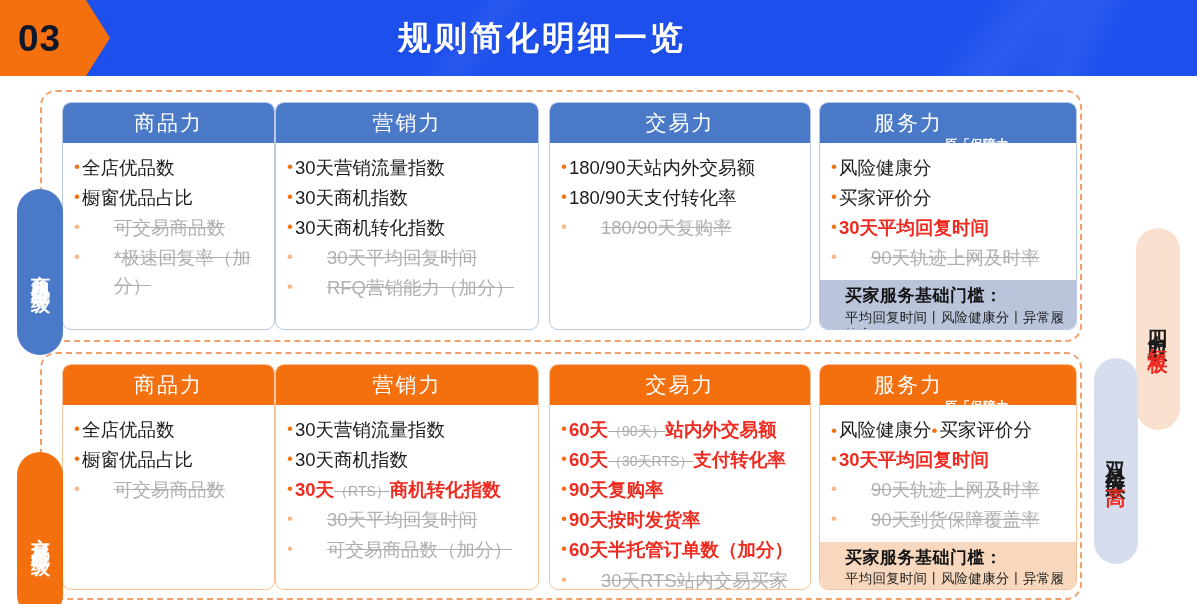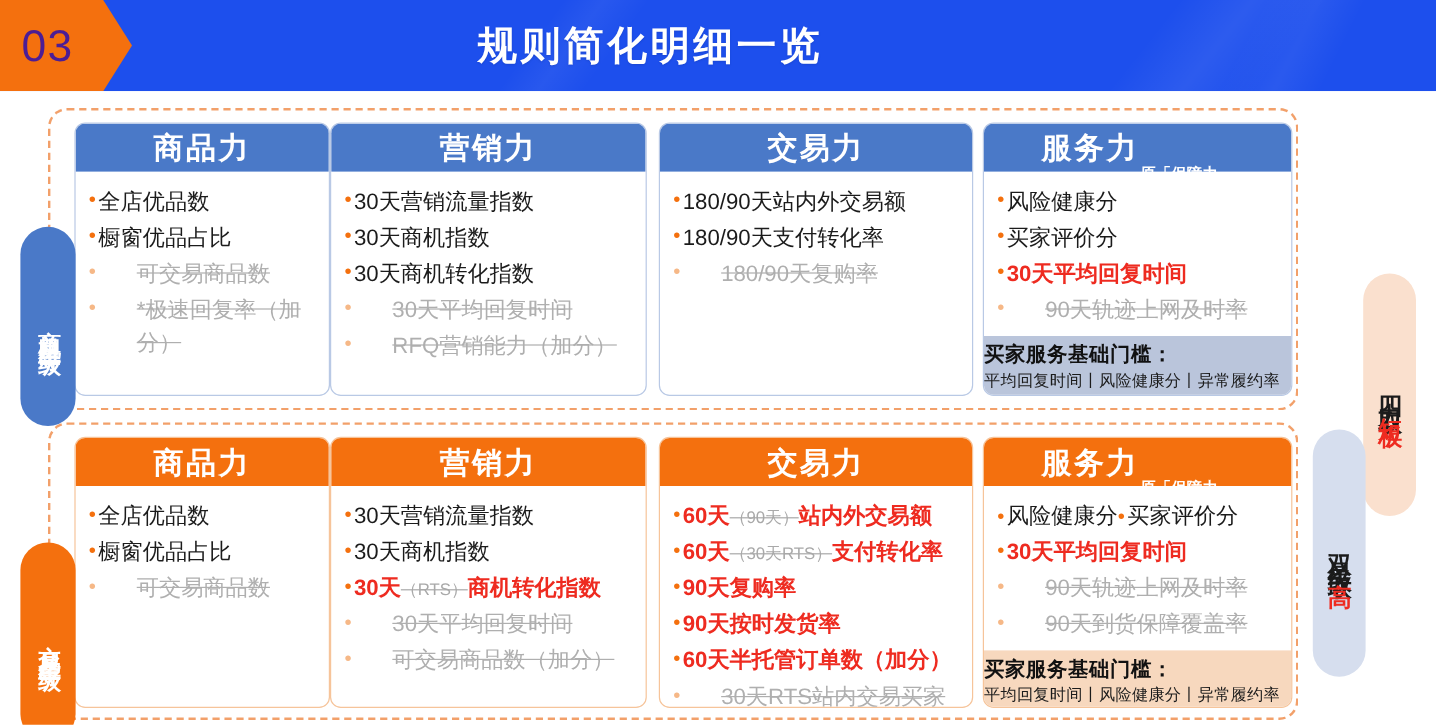--- a/index.html
+++ b/index.html
@@ -31,21 +31,21 @@
     pointer-events:none;
   }
   .badge {
     position:absolute; left:0; top:0; height:76px; width:110px;
     background:#F4700E;
     clip-path: polygon(0 0, 86px 0, 110px 38px, 86px 76px, 0 76px);
     display:flex; align-items:center; justify-content:flex-start;
     padding-left:18px;
   }
   .badge .num {
-    color:#4c1d95; font-size:37px; font-weight:normal; letter-spacing:1px;
+    color:#0f172a; font-size:37px; font-weight:bold; letter-spacing:1px;
     line-height:1;
   }
   .header-title {
     position:absolute; left:0; top:0; width:1084px; height:76px;
     display:flex; align-items:center; justify-content:center;
     color:#fff; font-size:33px; font-weight:bold; letter-spacing:3px;
     text-shadow:0 1px 2px rgba(0,0,0,.12);
   }
 
   
@@ -106,21 +106,21 @@
   .card.orange{ border:1px solid #F6C49A; }
 
   .card-head {
     height:40px; flex:0 0 40px;
     display:flex; align-items:center; justify-content:center;
     color:#fff;
   }
   .blue  .card-head { background:#4A79C8; }
   .orange .card-head { background:#F4700E; }
   .card-head .main {
-    font-size:25px; font-weight:bold; letter-spacing:2px;
+    font-size:21px; font-weight:normal; letter-spacing:2px;
   }
   .card-head .sub {
     font-size:13px; font-weight:bold; margin-left:1px; letter-spacing:0px;margin-top:43px;
   }
 
   .card-body {
     flex:1 1 auto;
     padding:11px 10px 6px 11px;
   }
 
@@ -148,21 +148,21 @@
   .mix .gray-strike { color:#A9A9A9; text-decoration:line-through; font-size:14px; font-weight:normal; }
 
   
   .pairline { display:flex; align-items:baseline; font-size:18.5px; line-height:1.5; }
   .pairline .dot { margin-right:2px; }
   .pairline .gap { width:8px; }
 
   
   .thresh {
     flex:0 0 auto;
-    padding:5px 9px 6px 0;
+    padding:5px 9px 6px 25px;
   }
   .blue  .thresh { background:#BAC5DB; }
   .orange .thresh { background:#F7D8BE; }
   .thresh .t1 { font-size:17px; font-weight:bold; color:#111; letter-spacing:.5px; line-height:1.3; }
   .thresh .t2 { font-size:13.5px; color:#1b1b1b; letter-spacing:.2px; margin-top:1px; line-height:1.3; }
 </style>
 </head>
 <body>
 
 <div class="header">

